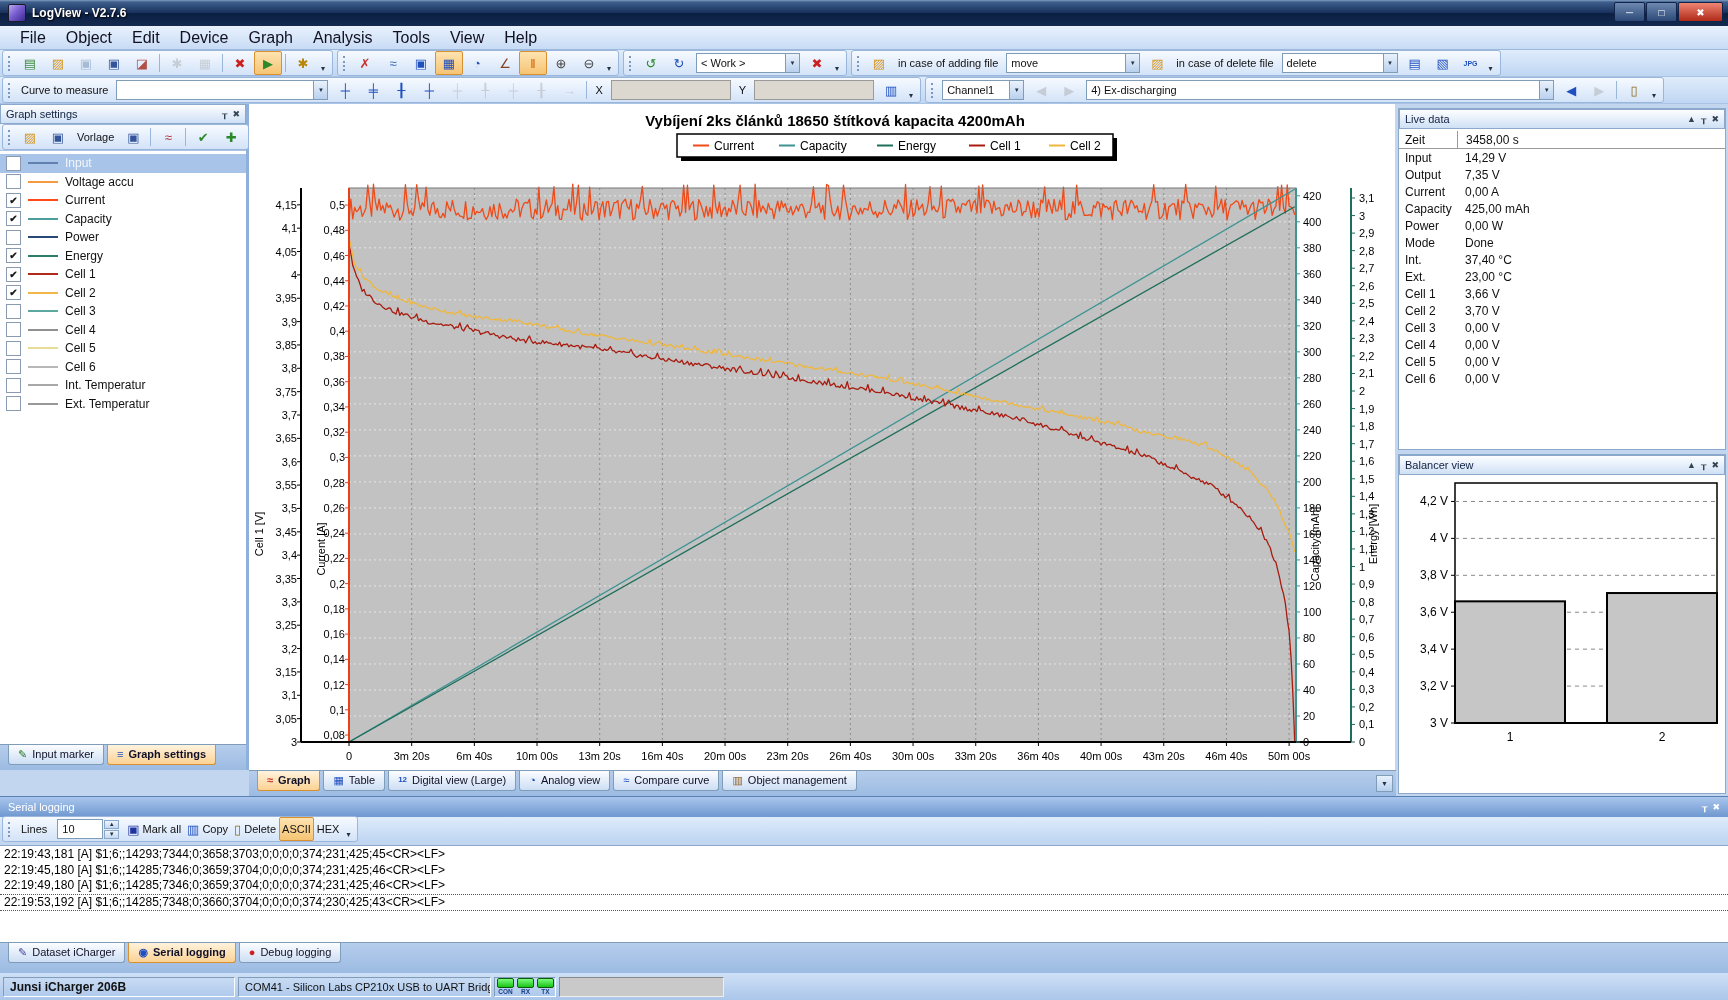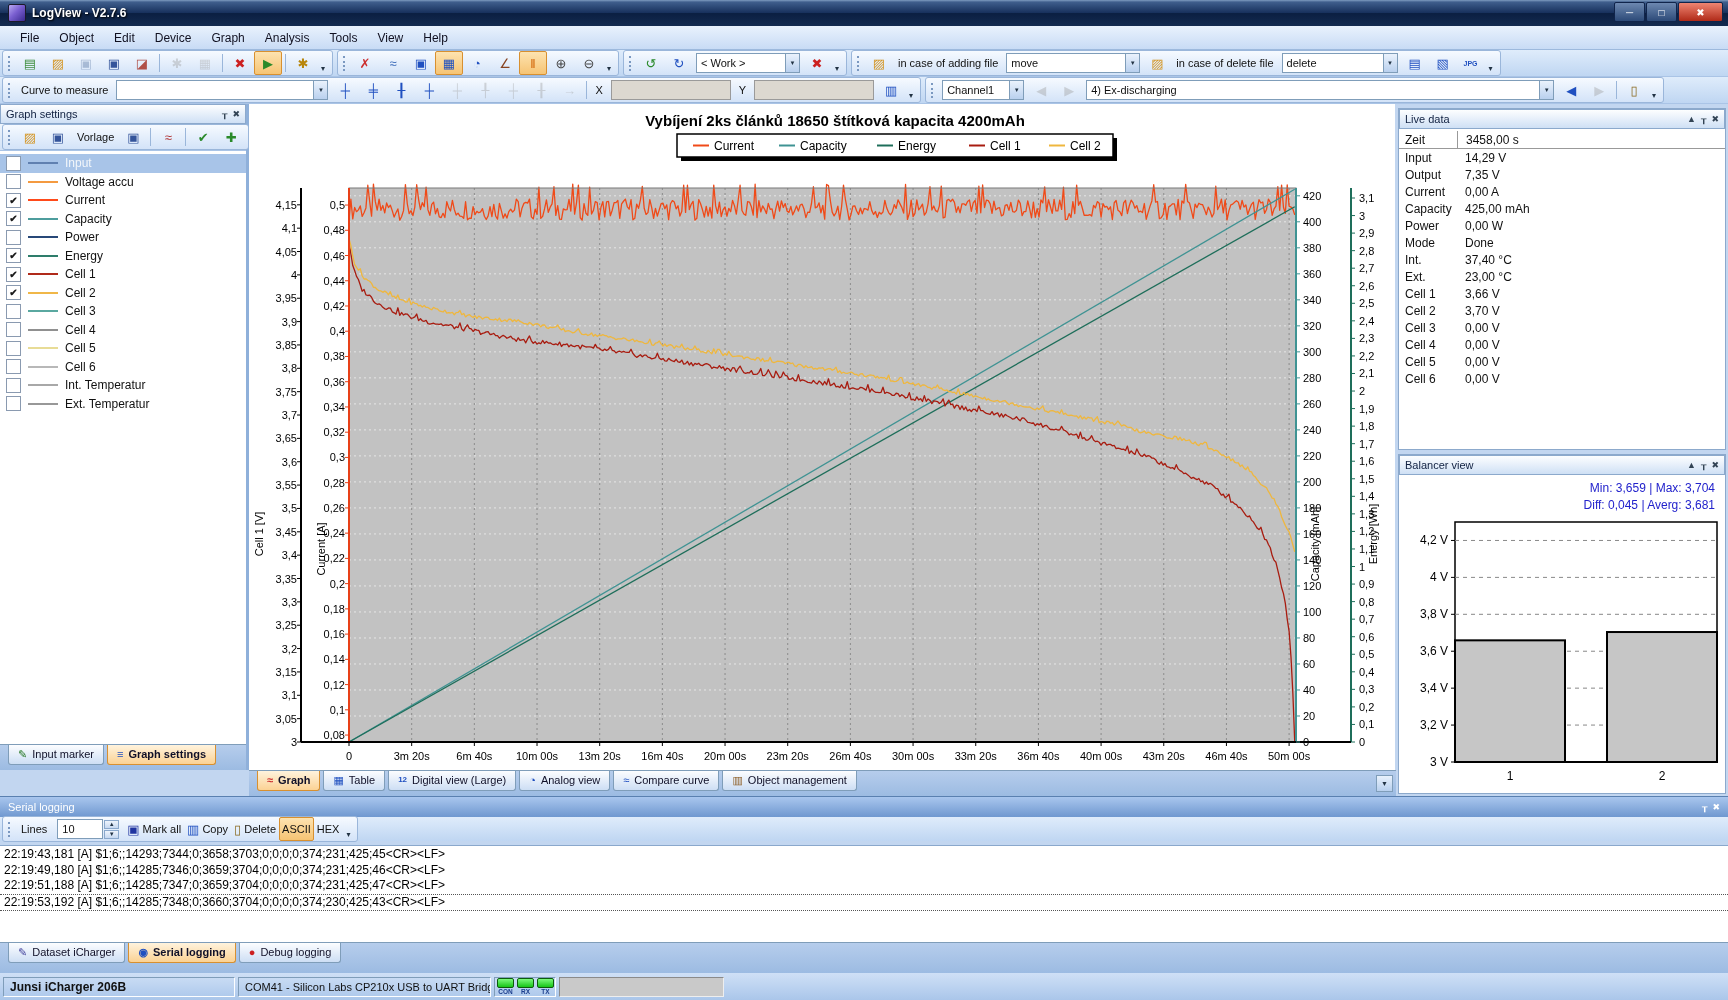--- a/index.html
+++ b/index.html
@@ -17,21 +17,21 @@
   .winbtns{position:absolute;right:5px;top:2px;display:flex;gap:1px}
   .winbtn{width:29px;height:18px;display:flex;align-items:center;justify-content:center;font-size:10px;
     color:#fff;background:linear-gradient(180deg,#6d88b0,#2c4a78);border:1px solid #10244a;
     border-radius:2px;text-shadow:none;font-weight:normal}
   .winbtn.close{background:linear-gradient(180deg,#ee8572,#b02a18);width:43px}
 
   
   #menubar{position:absolute;top:26px;left:0;width:100%;height:24px;box-sizing:border-box;
     background:linear-gradient(180deg,#e9f2fd,#c8dbf5);border-bottom:1px solid #9db9dd;
     display:flex;align-items:center;padding-left:10px}
-  .menuitem{padding:3px 10px;font-size:12px;color:#101020}
+  .menuitem{padding:3px 10px;font-size:16px;color:#101020}
   .tbar{position:absolute;left:0;width:100%;box-sizing:border-box;display:flex;align-items:center;
     background:linear-gradient(180deg,#dfecfb,#bfd6f2);border-bottom:1px solid #aac4e6;padding:1px 2px}
   #toolbar1{top:50px;height:27px}
   #toolbar2{top:77px;height:27px}
   .tgroup{display:flex;align-items:center;height:24px;border:1px solid #9ab6da;border-radius:3px;
     background:linear-gradient(180deg,#f6faff,#d3e3f8);margin-right:4px;padding:0 3px;white-space:nowrap}
   .grip{width:2px;height:15px;border-left:2px dotted #7a98c0;margin:0 4px 0 2px}
   .tsep{width:1px;height:18px;background:#9ab6da;margin:0 3px}
   .tbtn{min-width:22px;height:22px;display:inline-flex;align-items:center;justify-content:center;
     border-radius:2px;border:1px solid transparent;gap:3px;padding:0 2px}
@@ -875,24 +875,20 @@
   </div>
   <div id="balancer-panel" class="dockpanel">
     <div class="panel-header">
       <span>Balancer view</span>
       <span class="ph-icons">
         <span>▲</span>
         <span>┰</span>
         <span>✖</span>
       </span>
     </div>
-    <div id="balancer-stats">
-      <div>Min: 3,659  |  Max: 3,704</div>
-      <div>Diff: 0,045  |  Averg: 3,681</div>
-    </div>
     <svg id="balancer-chart" width="326" height="280">
         <rect x="56" y="8" width="262" height="240" fill="#fff" stroke="#000" stroke-width="1.5"></rect>
         <line x1="52" x2="56" y1="248" y2="248" stroke="#000"></line>
         <text x="49" y="252" fill="#000" font-size="12" text-anchor="end">3 V</text>
         <line x1="56" x2="318" y1="211.07692307692304" y2="211.07692307692304" stroke="#888" stroke-dasharray="4,4"></line>
         <line x1="52" x2="56" y1="211.07692307692304" y2="211.07692307692304" stroke="#000"></line>
         <text x="49" y="215.07692307692304" fill="#000" font-size="12" text-anchor="end">3,2 V</text>
         <line x1="56" x2="318" y1="174.15384615384616" y2="174.15384615384616" stroke="#888" stroke-dasharray="4,4"></line>
         <line x1="52" x2="56" y1="174.15384615384616" y2="174.15384615384616" stroke="#000"></line>
         <text x="49" y="178.15384615384616" fill="#000" font-size="12" text-anchor="end">3,4 V</text>
@@ -951,22 +947,22 @@
         <span class="btxt">ASCII</span>
       </span>
       <span class="tbtn">
         <span class="btxt">HEX</span>
       </span>
       <span class="overflow">▾</span>
     </span>
   </div>
 <div id="log-area">
     <div class="log-line">22:19:43,181 [A] $1;6;;14293;7344;0;3658;3703;0;0;0;0;374;231;425;45&lt;CR&gt;&lt;LF&gt;</div>
+    <div class="log-line">22:19:45,180 [A] $1;6;;14285;7346;0;3659;3704;0;0;0;0;374;231;425;46&lt;CR&gt;&lt;LF&gt;</div>
     <div class="log-line">22:19:49,180 [A] $1;6;;14285;7346;0;3659;3704;0;0;0;0;374;231;425;46&lt;CR&gt;&lt;LF&gt;</div>
-    <div class="log-line">22:19:51,188 [A] $1;6;;14285;7347;0;3659;3704;0;0;0;0;374;231;425;47&lt;CR&gt;&lt;LF&gt;</div>
     <div class="log-line sel">22:19:53,192 [A] $1;6;;14285;7348;0;3660;3704;0;0;0;0;374;230;425;43&lt;CR&gt;&lt;LF&gt;</div>
   </div>
 <div id="bottom-tabs">
   <div class="tabstrip" id="bottom-tabstrip">
       <span class="tab">
         <span class="tabicon" style="color: rgb(74, 74, 160);">✎</span>
         <span class="tablabel">Dataset iCharger</span>
       </span>
       <span class="tab active">
         <span class="tabicon" style="color: rgb(32, 80, 192);">◉</span>

